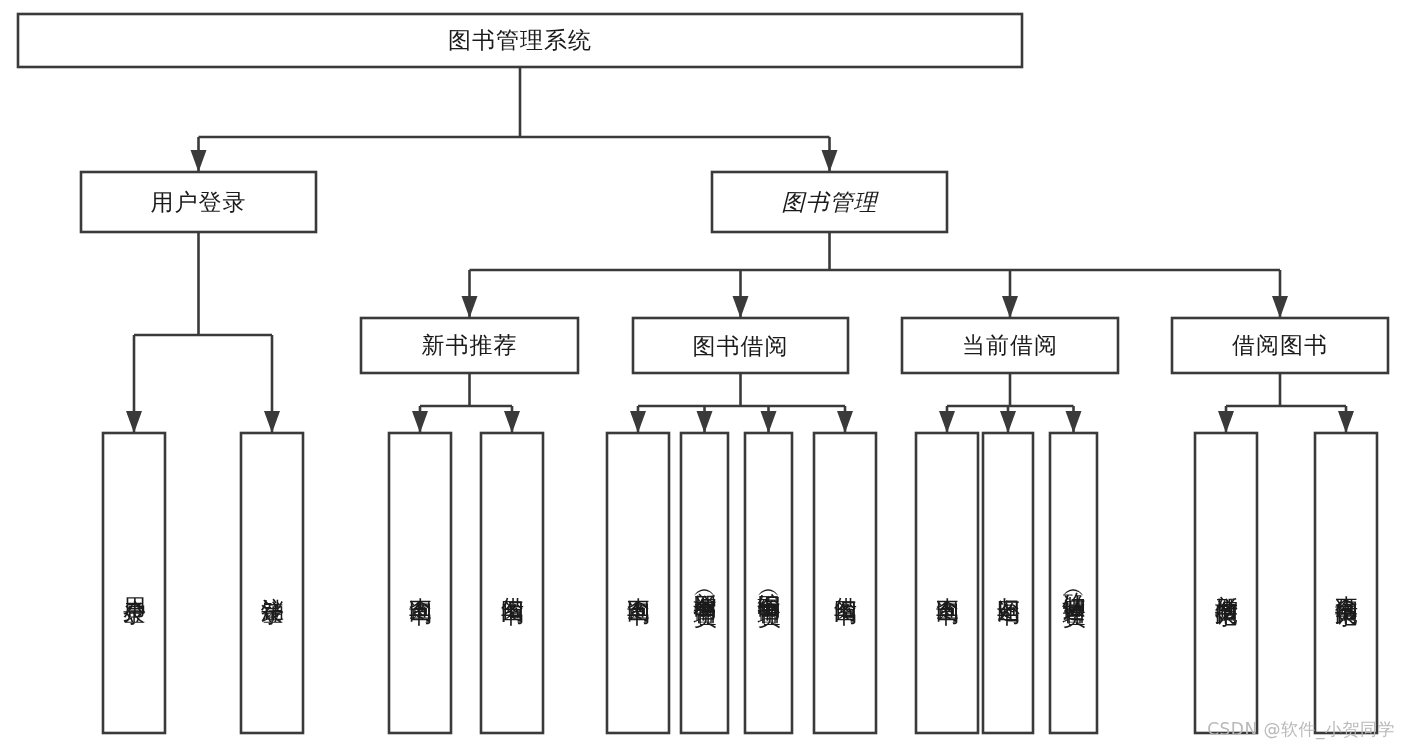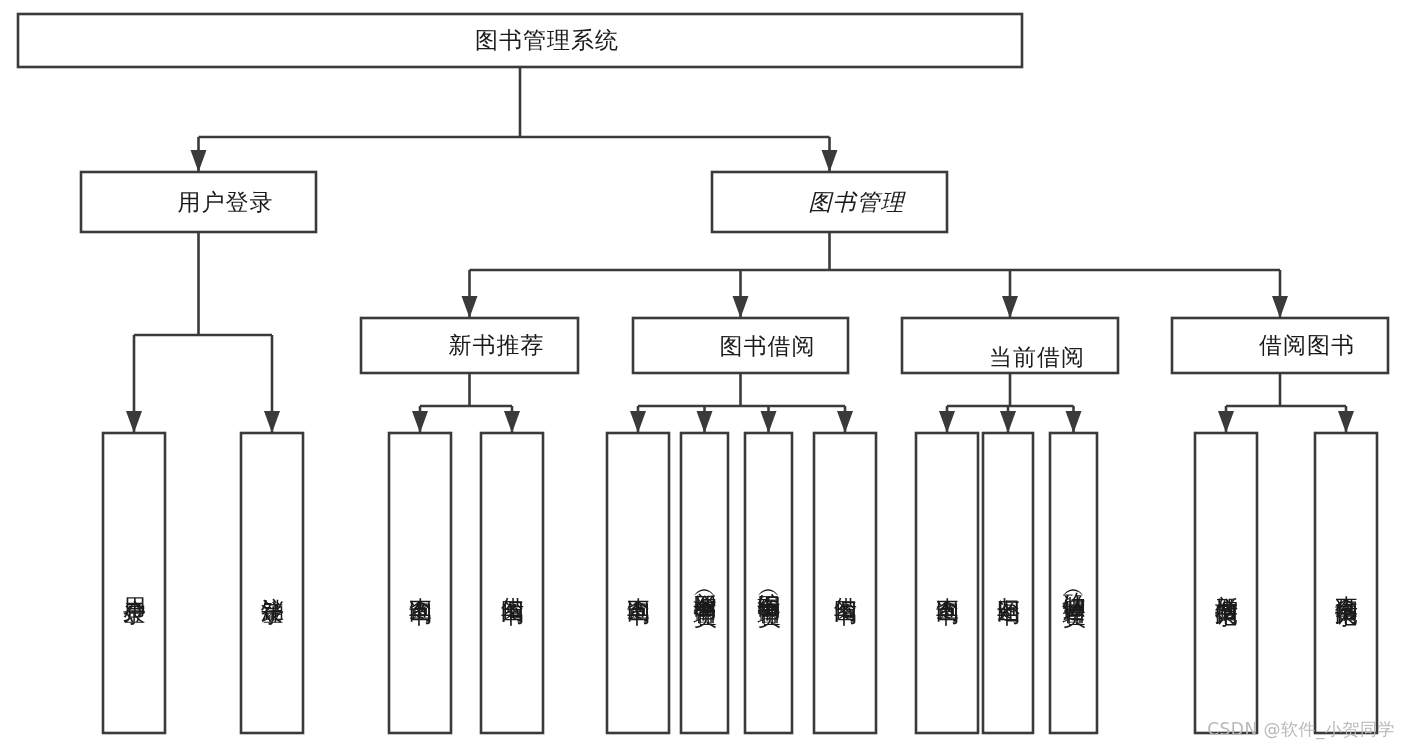--- a/index.html
+++ b/index.html
@@ -50,21 +50,20 @@
     color: #1b1b1b;
     white-space: nowrap;
     text-align: center;
   }
   .horiz-text-wrap {
     position: absolute;
     display: flex;
     align-items: center;
     justify-content: center;
     pointer-events: none;
-    padding-left: 27px;
   }
   .horiz-text {
     font-family: "DejaVu Sans", "Liberation Sans", sans-serif;
     font-size: 23px;
     color: #1b1b1b;
     white-space: nowrap;
     letter-spacing: 1px;
   }
   .edge-line {
     stroke: #3a3a3a;
@@ -194,21 +193,21 @@
       </div>
       <div class="horiz-text-wrap" style="left: 712px; top: 172px; width: 235px; height: 60px; font-style: italic;">
         <span class="horiz-text">图书管理</span>
       </div>
       <div class="horiz-text-wrap" style="left: 361px; top: 318px; width: 217px; height: 55px; text-align: center;">
         <span class="horiz-text">新书推荐</span>
       </div>
       <div class="horiz-text-wrap" style="left: 633px; top: 318px; width: 215px; height: 56px;">
         <span class="horiz-text">图书借阅</span>
       </div>
-      <div class="horiz-text-wrap" style="left: 902px; top: 318px; width: 216px; height: 55px; align-items: flex-end;">
+      <div class="horiz-text-wrap" style="left: 902px; top: 318px; width: 216px; height: 55px;">
         <span class="horiz-text">当前借阅</span>
       </div>
       <div class="horiz-text-wrap" style="left: 1172px; top: 318px; width: 216px; height: 55px;">
         <span class="horiz-text">借阅图书</span>
       </div>
       <div class="vert-text-wrap" style="left: 103px; top: 433px; width: 62px; height: 300px;">
         <span class="vert-text">用户登录</span>
       </div>
       <div class="vert-text-wrap" style="left: 241px; top: 433px; width: 62px; height: 300px;">
         <span class="vert-text">注销登录</span>

